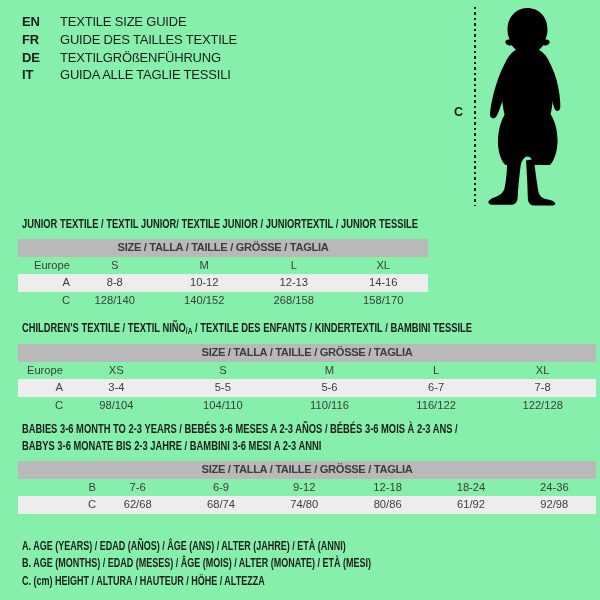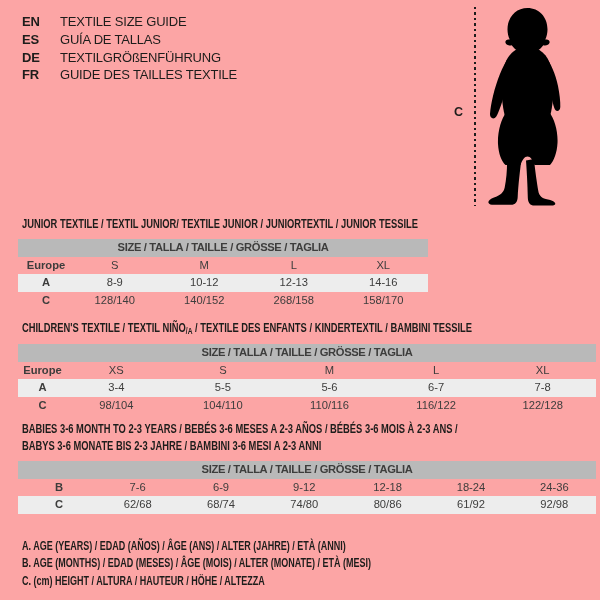--- a/index.html
+++ b/index.html
@@ -1,19 +1,19 @@
 <!DOCTYPE html>
 <html><head>
 <meta charset="utf-8">
 <style>
   * { margin:0; padding:0; box-sizing:border-box; }
   html,body { background:#fff; }
   body { font-family:"Liberation Sans", sans-serif; }
   #page {
-    position:relative; width:600px; height:600px; background:#fca5a5;
+    position:relative; width:600px; height:600px; background:#86efac;
     overflow:hidden; color:#1d1d1b;
   }
 
   
   #lang-block { position:absolute; left:22px; top:13px; }
   .lang-row { display:flex; height:17.7px; align-items:center; }
   .lang-code { width:38px; font-weight:bold; font-size:13px; letter-spacing:-0.2px; }
   .lang-label { font-weight:normal; font-size:13px; letter-spacing:-0.2px; white-space:nowrap; }
 
   
@@ -30,21 +30,21 @@
     white-space:nowrap; transform:scale(0.78,1); transform-origin:0 0; color:#1d1d1b;
   }
   .tbl-title .sub { font-size:8.5px; vertical-align:-2px; }
 
   
   table.tbl { position:absolute; border-collapse:collapse; table-layout:fixed; }
   table.tbl td {
     font-size:11.2px; color:#3d3d3c; height:17.5px; padding:0;
     text-align:center; vertical-align:middle; line-height:1;
   }
-  table.tbl td.lbl { text-align:center; padding-left:4px;font-weight:bold; }
+  table.tbl td.lbl { text-align:right; padding-left:4px; }
   td.size-bar {
     background:#b9b9b9; height:13px; font-weight:bold; font-size:11px;
     letter-spacing:-0.35px; color:#3e3e3d; text-align:left; padding-left:4px;
   }
   tr.alt td { background:#ededed; }
   #t1 { left:18px; top:239px; width:410px; }
   #t2 { left:18px; top:344px; width:578px; }
   #t3 { left:18px; top:461px; width:578px; }
   #t1-title { top:216px; }
   #t2-title { top:320px; }
@@ -60,30 +60,30 @@
 <body>
 
 <div id="page">
 
   <div id="lang-block">
     <div class="lang-row">
       <span class="lang-code">EN</span>
       <span class="lang-label">TEXTILE SIZE GUIDE</span>
     </div>
     <div class="lang-row">
-      <span class="lang-code">ES</span>
-      <span class="lang-label">GUÍA DE TALLAS</span>
+      <span class="lang-code">FR</span>
+      <span class="lang-label">GUIDE DES TAILLES TEXTILE</span>
     </div>
     <div class="lang-row">
       <span class="lang-code">DE</span>
       <span class="lang-label">TEXTILGRÖßENFÜHRUNG</span>
     </div>
     <div class="lang-row">
-      <span class="lang-code">FR</span>
-      <span class="lang-label">GUIDE DES TAILLES TEXTILE</span>
+      <span class="lang-code">IT</span>
+      <span class="lang-label">GUIDA ALLE TAGLIE TESSILI</span>
     </div>
   </div>
 
   <div id="height-line"></div>
   <div id="height-marker">C</div>
   <svg id="baby" viewBox="0 0 92 202" xmlns="http://www.w3.org/2000/svg">
     <g fill="#000000">
 
       <path d="M46 2 C57.5 2 66 11 66 23.5 C66 27 65.2 30.5 63.8 33.6 C66.5 32.8 68.6 34.4 68 36.8 C67.4 39.2 64.2 40 61.8 39.3 C58.2 44.3 52.5 47.5 46 47.5 C39.5 47.5 33.8 44.3 30.2 39.3 C27.8 40 24.6 39.2 24 36.8 C23.4 34.4 25.5 32.8 28.2 33.6 C26.8 30.5 26 27 26 23.5 C26 11 34.5 2 46 2 Z"></path>
 
@@ -116,21 +116,21 @@
     </tr>
     <tr>
       <td class="lbl">Europe</td>
       <td>S</td>
       <td>M</td>
       <td>L</td>
       <td>XL</td>
     </tr>
     <tr class="alt">
       <td class="lbl">A</td>
-      <td>8-9</td>
+      <td>8-8</td>
       <td>10-12</td>
       <td>12-13</td>
       <td>14-16</td>
     </tr>
     <tr>
       <td class="lbl">C</td>
       <td>128/140</td>
       <td>140/152</td>
       <td>268/158</td>
       <td>158/170</td>

